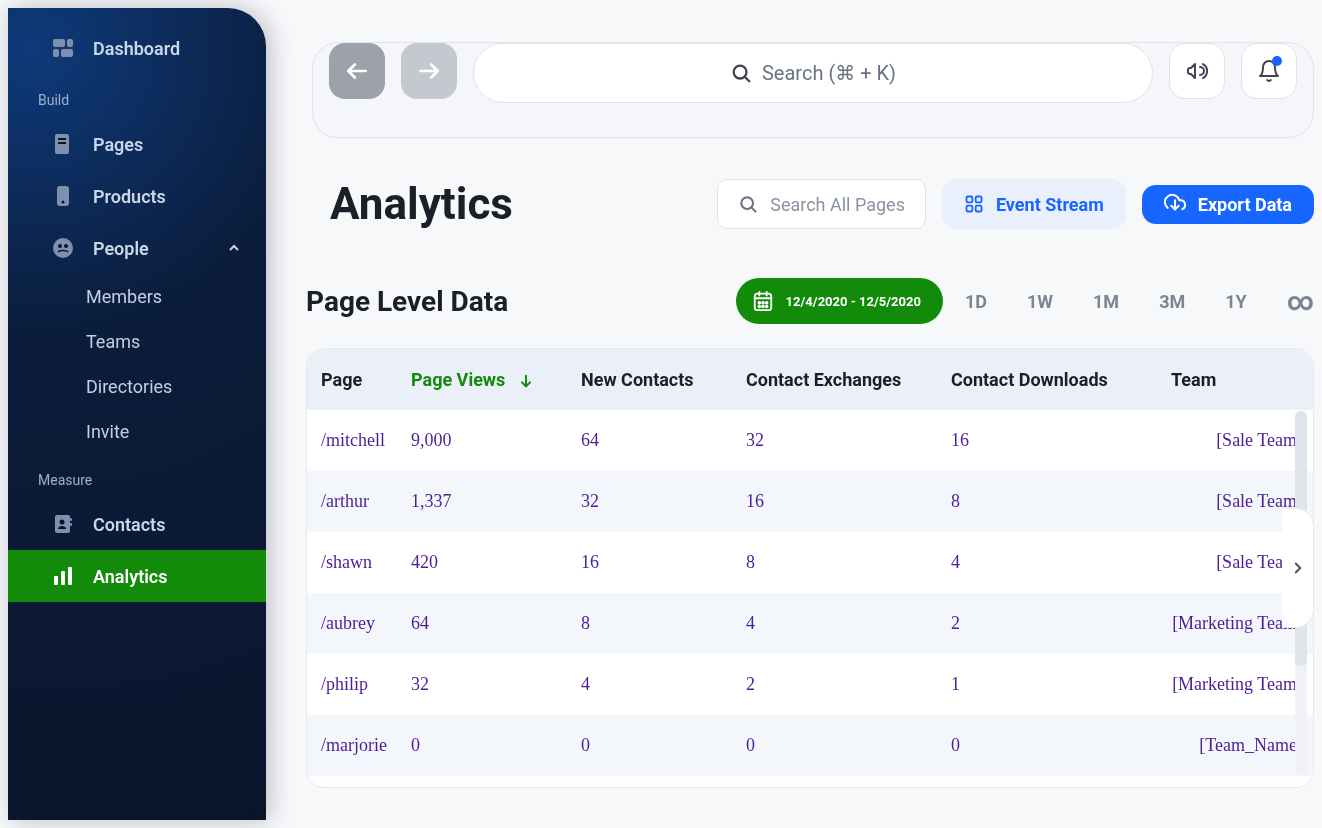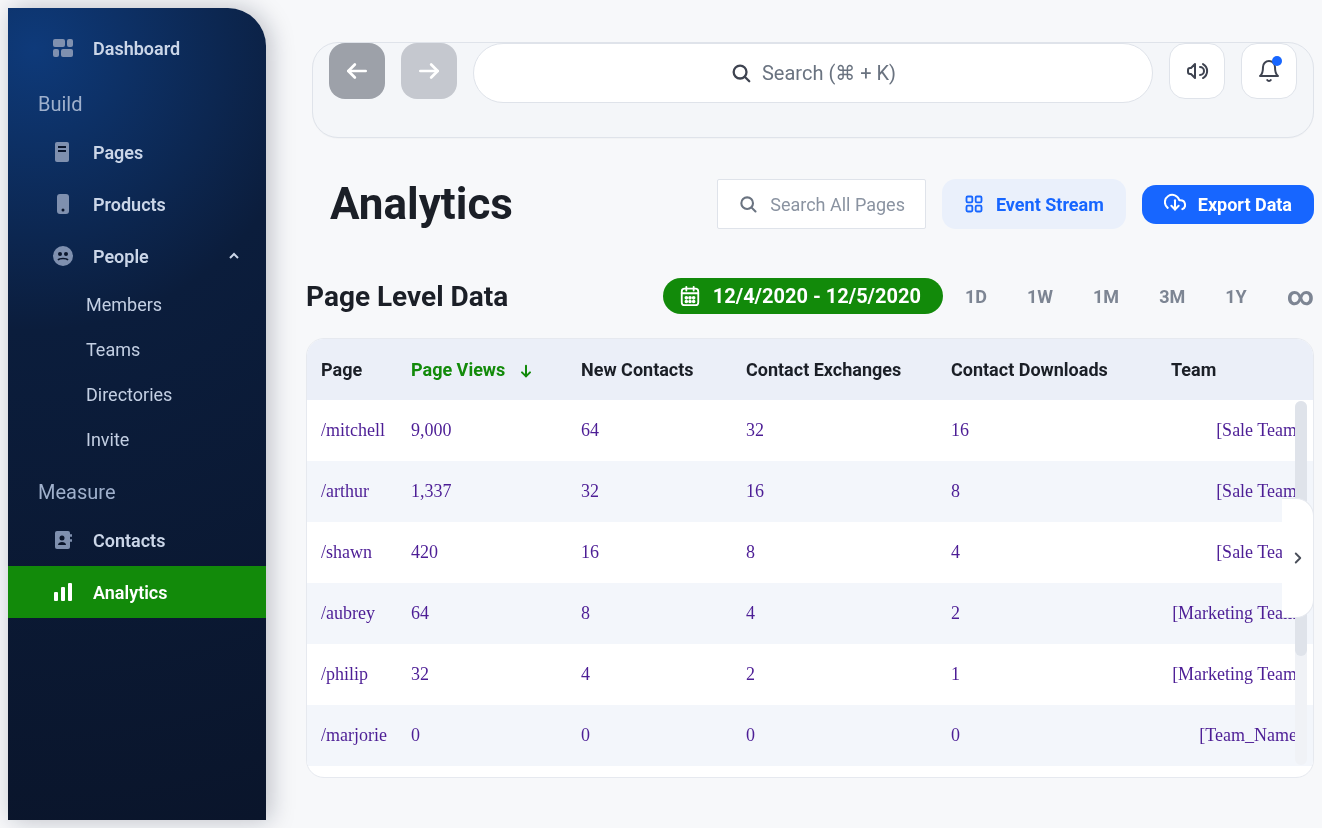--- a/index.html
+++ b/index.html
@@ -32,21 +32,21 @@
     font-size: 48px;
     font-weight: 800;
     letter-spacing: -1px;
     color: #fff;
     padding: 18px 0 28px 0;
     text-align: center;
     font-family: Arial, sans-serif;
   }
   .nav-section-label {
     color: #9fb0cc;
-    font-size: 20px;
+    font-size: 14px;
     padding: 18px 0 10px 30px;
   }
   .nav-item {
     display: flex;
     align-items: center;
     gap: 18px;
     padding: 14px 20px 14px 43px;
     color: #cbd6e8;
     font-size: 18px;
     font-weight: 600;
@@ -133,21 +133,21 @@
   }
   .page-title {
     font-size: 44px;
     font-weight: 700;
     color: #1b1f27;
     flex: 1;
   }
   .pill-outline {
     height: 50px;
     border:1px solid #dfe3ea;
-    border-radius: 2px;
+    border-radius: 10px;
     background:#fff;
     display:flex; align-items:center; gap:12px;
     padding: 0 20px;
     color:#8a93a1; font-size:18px;
   }
   .pill-light {
     height: 50px;
     border-radius: 14px;
     background:#eaf0fb;
     display:flex; align-items:center; gap:12px;
@@ -171,26 +171,26 @@
     gap: 22px;
   }
   .subtitle {
     font-size: 28px;
     font-weight: 700;
     color:#1b1f27;
     flex: 0 0 auto;
     margin-right: auto;
   }
   .date-pill {
-    height: 36px;
+    height: 46px;
     background:#128a0a;
     border-radius: 28px;
     display:flex; align-items:center; gap:12px;
     padding: 0 22px 0 16px;
-    color:#fff; font-size:20px; font-weight:700;
+    color:#fff; font-size:13px; font-weight:700;
   }
   .range-items { display:flex; gap:40px; align-items:center; color:#7d8593; font-size:18px; font-weight:700; }
   .range-items span { cursor:pointer; }
 
   
   .table-wrap {
     position:relative;
     margin: 24px 8px 0 36px;
     border:1px solid #e6e9ef;
     border-radius: 18px;

